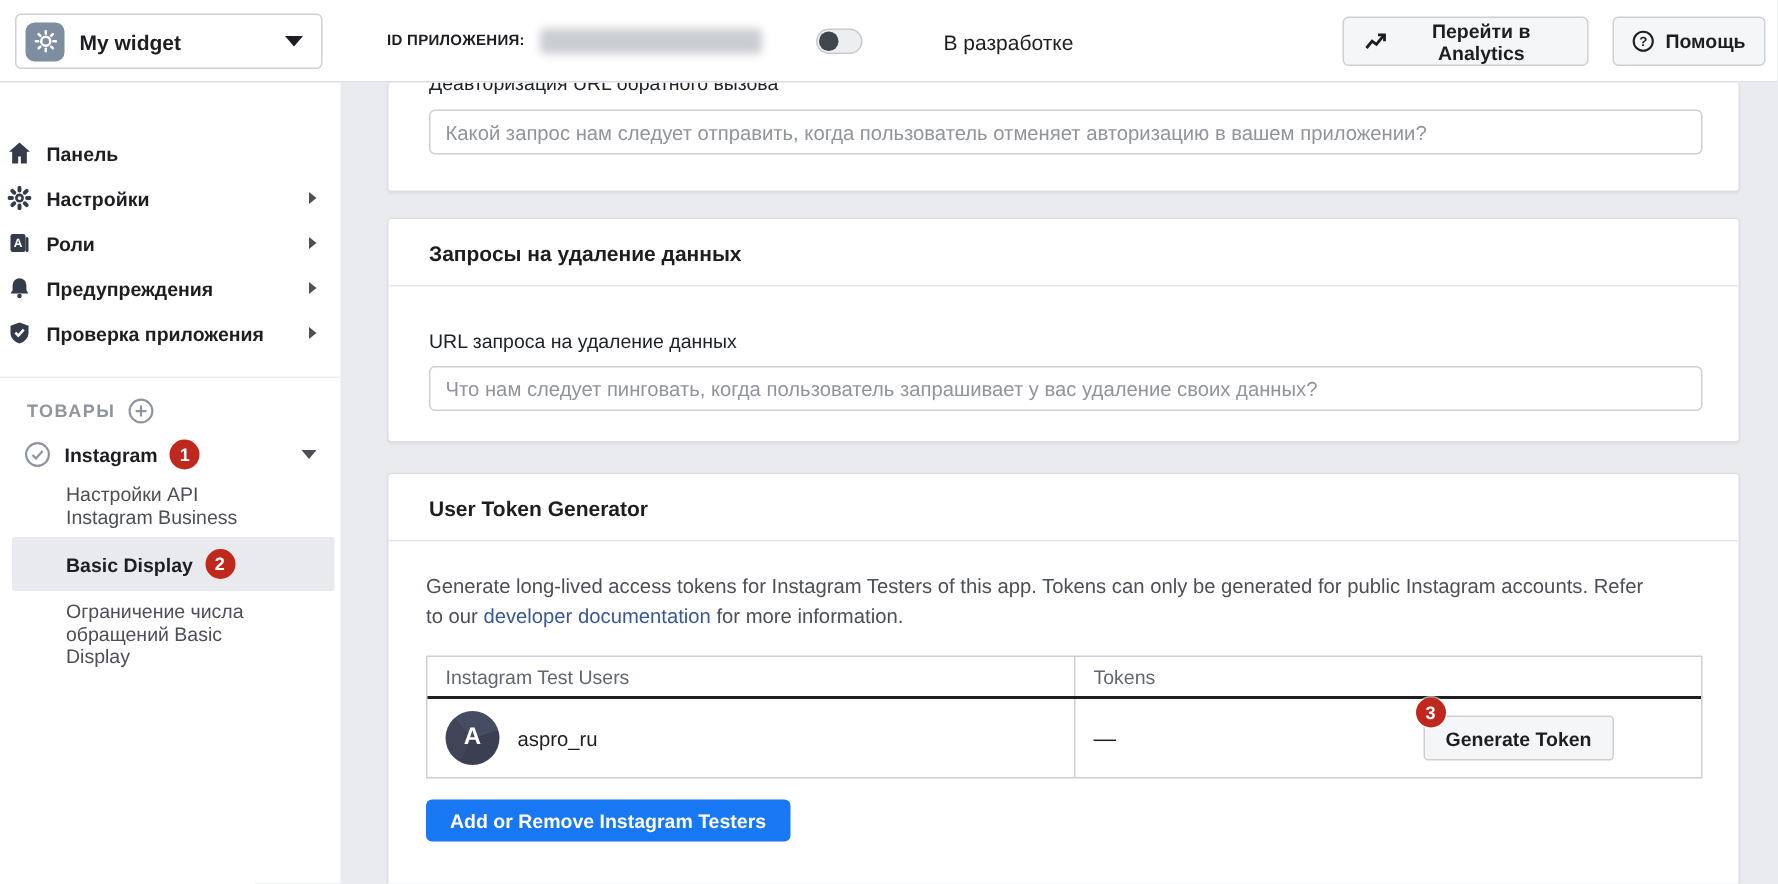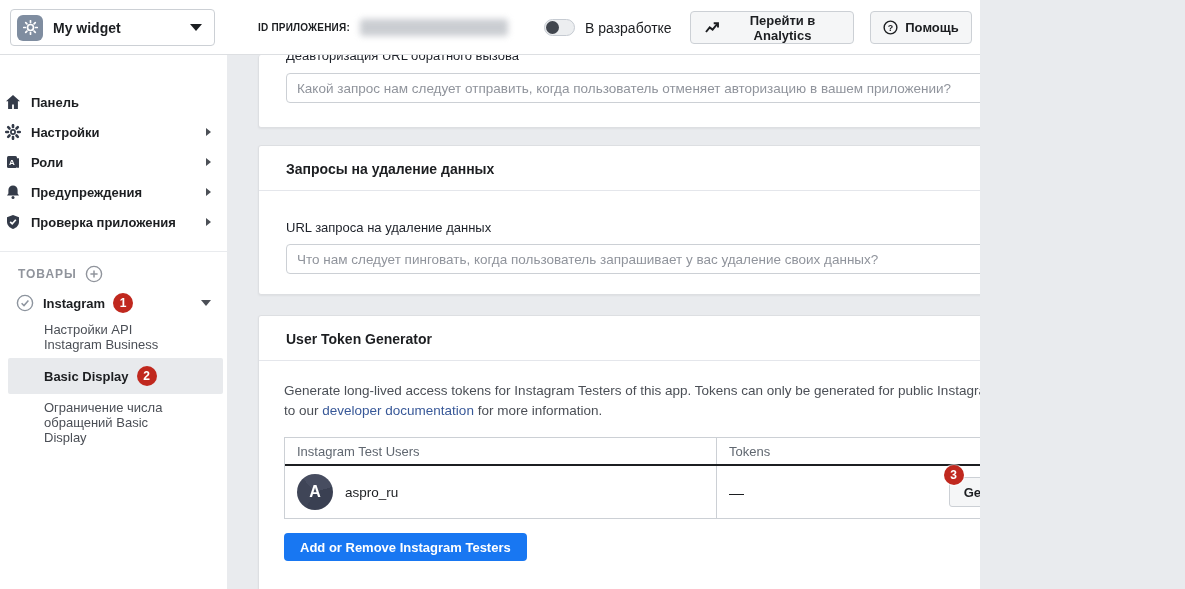--- a/index.html
+++ b/index.html
@@ -1,35 +1,35 @@
 <!DOCTYPE html>
 <html><head>
 <meta charset="utf-8">
 <style>
   * { margin:0; padding:0; box-sizing:border-box; }
   html,body { width:1185px; height:589px; overflow:hidden; }
   body { font-family:"Liberation Sans", sans-serif; background:#e9ebee; color:#1c1e21; }
-  .stage { position:relative; width:980px; height:589px; }
+  .stage { position:relative; width:1185px; height:589px; }
 
   
   .header { position:absolute; top:0; left:0; right:0; height:55px; background:#fff;
             border-bottom:1px solid #dddfe2; z-index:30; }
   .app-switcher { position:absolute; left:10px; top:9px; width:205px; height:37px;
             background:#fff; border:1px solid #ccd0d5; border-radius:4px; display:flex;
             align-items:center; padding:0 12px 0 6px; cursor:pointer; }
   .app-switcher .appicon { width:26px; height:26px; border-radius:6px; background:#7f8da0;
             display:flex; align-items:center; justify-content:center; margin-right:10px; }
   .app-switcher .name { font-size:14px; font-weight:bold; flex:1; }
   .caret-down { width:0; height:0; border-left:6px solid transparent; border-right:6px solid transparent;
             border-top:7px solid #1c1e21; }
   .app-id-wrap { position:absolute; left:258px; top:0; height:55px; display:flex; align-items:center; }
   .app-id-label { font-size:10px; font-weight:bold; letter-spacing:.2px; }
   .app-id-blur { width:148px; height:17px; margin-left:10px; background:#b9bdc3;
             border-radius:3px; filter:blur(3px); opacity:.75; }
-  .toggle-wrap { position:absolute; left:544px; top:0; height:55px; display:flex; align-items:center; }
+  .toggle-wrap { position:absolute; left:544px; top:0; height:55px; display:flex; align-items:center;gap:44px; }
   .toggle { width:31px; height:17px; border-radius:9px; background:#eceef0; border:1px solid #c6cbd2;
             position:relative; cursor:pointer; }
   .toggle .knob { position:absolute; left:1px; top:1px; width:13px; height:13px; border-radius:50%;
             background:#41464e; }
   .toggle-label { font-size:14px; color:#1c1e21; margin-left:10px; }
   .hdr-btn { position:absolute; top:11px; height:33px; background:#f5f6f7; border:1px solid #ccd0d5;
             border-radius:4px; display:flex; align-items:center; justify-content:center; gap:7px;
             font-size:13px; font-weight:bold; color:#1c1e21; cursor:pointer; padding:0 14px; }
   .btn-analytics { right:126px; width:164px; }
   .btn-help { right:8px; width:102px; }

